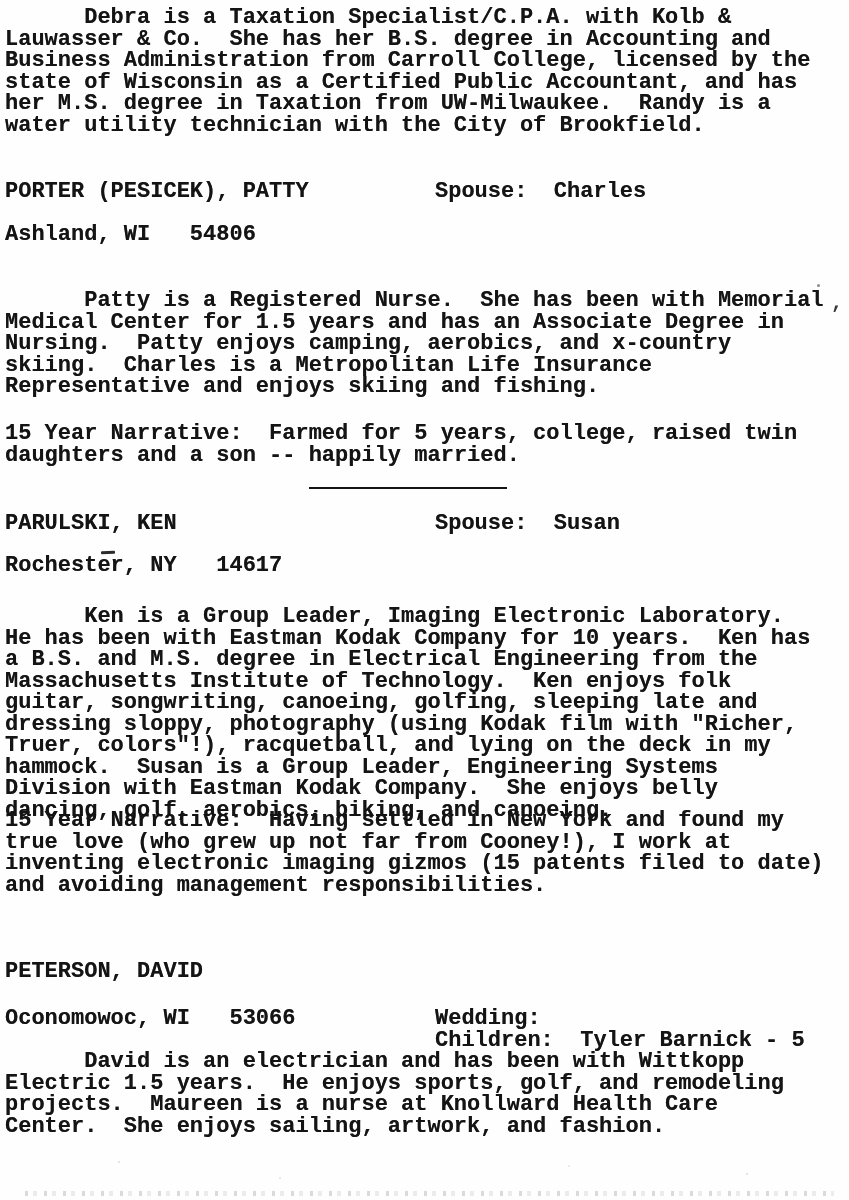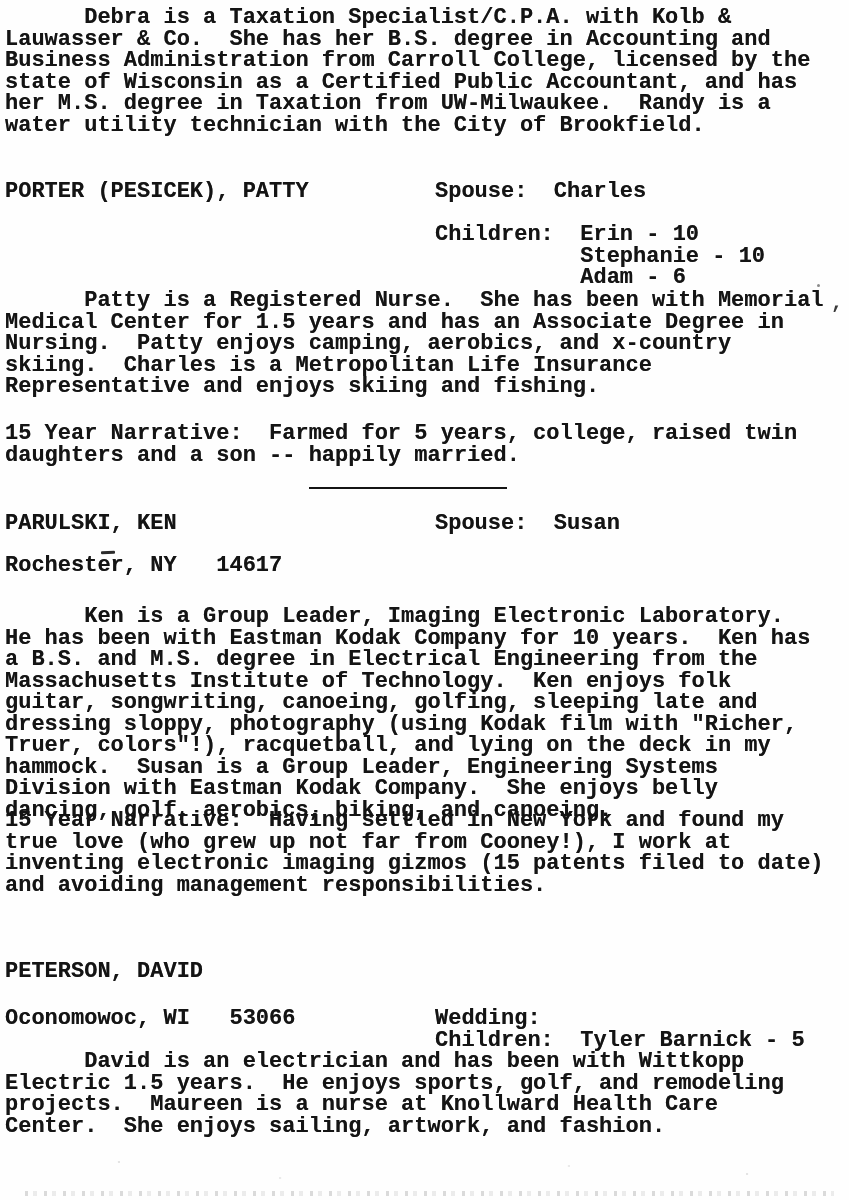--- a/index.html
+++ b/index.html
@@ -123,23 +123,21 @@
 
   <div class="tblock x-left intro">      Debra is a Taxation Specialist/C.P.A. with Kolb &amp;
 Lauwasser &amp; Co.  She has her B.S. degree in Accounting and
 Business Administration from Carroll College, licensed by the
 state of Wisconsin as a Certified Public Accountant, and has
 her M.S. degree in Taxation from UW-Milwaukee.  Randy is a
 water utility technician with the City of Brookfield.</div>
 
   <div class="tblock x-right porter-spouse">Spouse:  Charles</div>
   <div class="tblock x-left porter-name">PORTER (PESICEK), PATTY</div>
-  <div class="tblock x-right porter-children">Children:  Erin - 10
-           Stephanie - 10
-           Adam - 6</div>
+  <div class="tblock x-left porter-location">Ashland, WI   54806</div>
   <div class="tblock x-left porter-bio">      Patty is a Registered Nurse.  She has been with Memorial
 Medical Center for 1.5 years and has an Associate Degree in
 Nursing.  Patty enjoys camping, aerobics, and x-country
 skiing.  Charles is a Metropolitan Life Insurance
 Representative and enjoys skiing and fishing.</div>
   <div class="tblock x-left porter-narrative"><div>15 Year Narrative:  Farmed for 5 years, college, raised twin</div><div><span>daughters and a son -- </span><span class="u">happily married</span><span>.</span></div></div>
 
   <div class="tblock x-left parulski-name">PARULSKI, KEN</div>
   <div class="tblock x-right parulski-spouse">Spouse:  Susan</div>
   <div class="tblock x-left parulski-location">Rochester, NY   14617</div>

